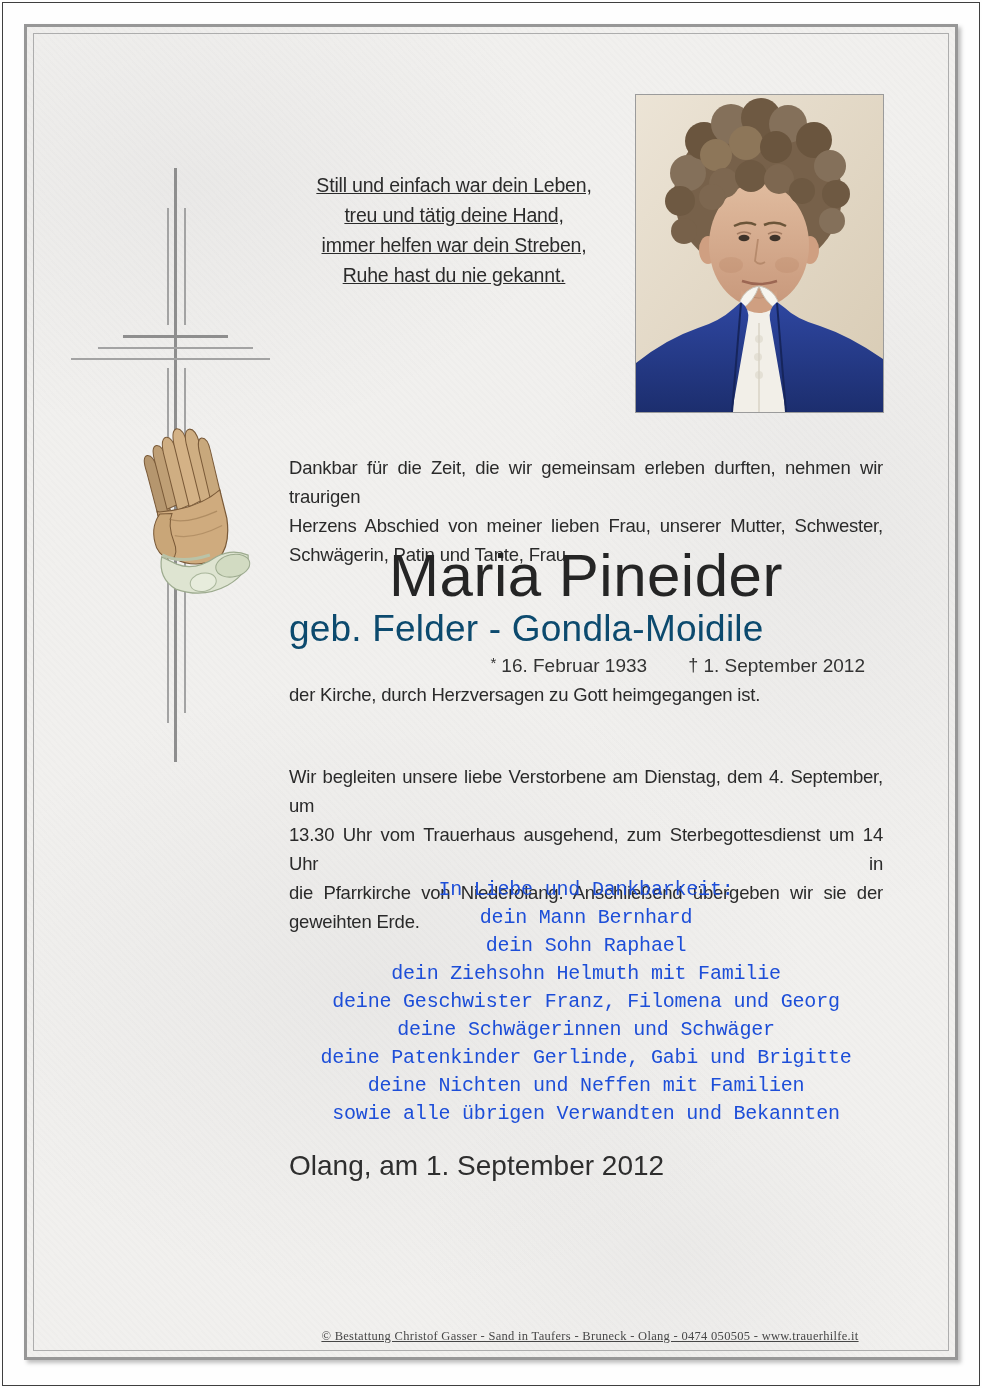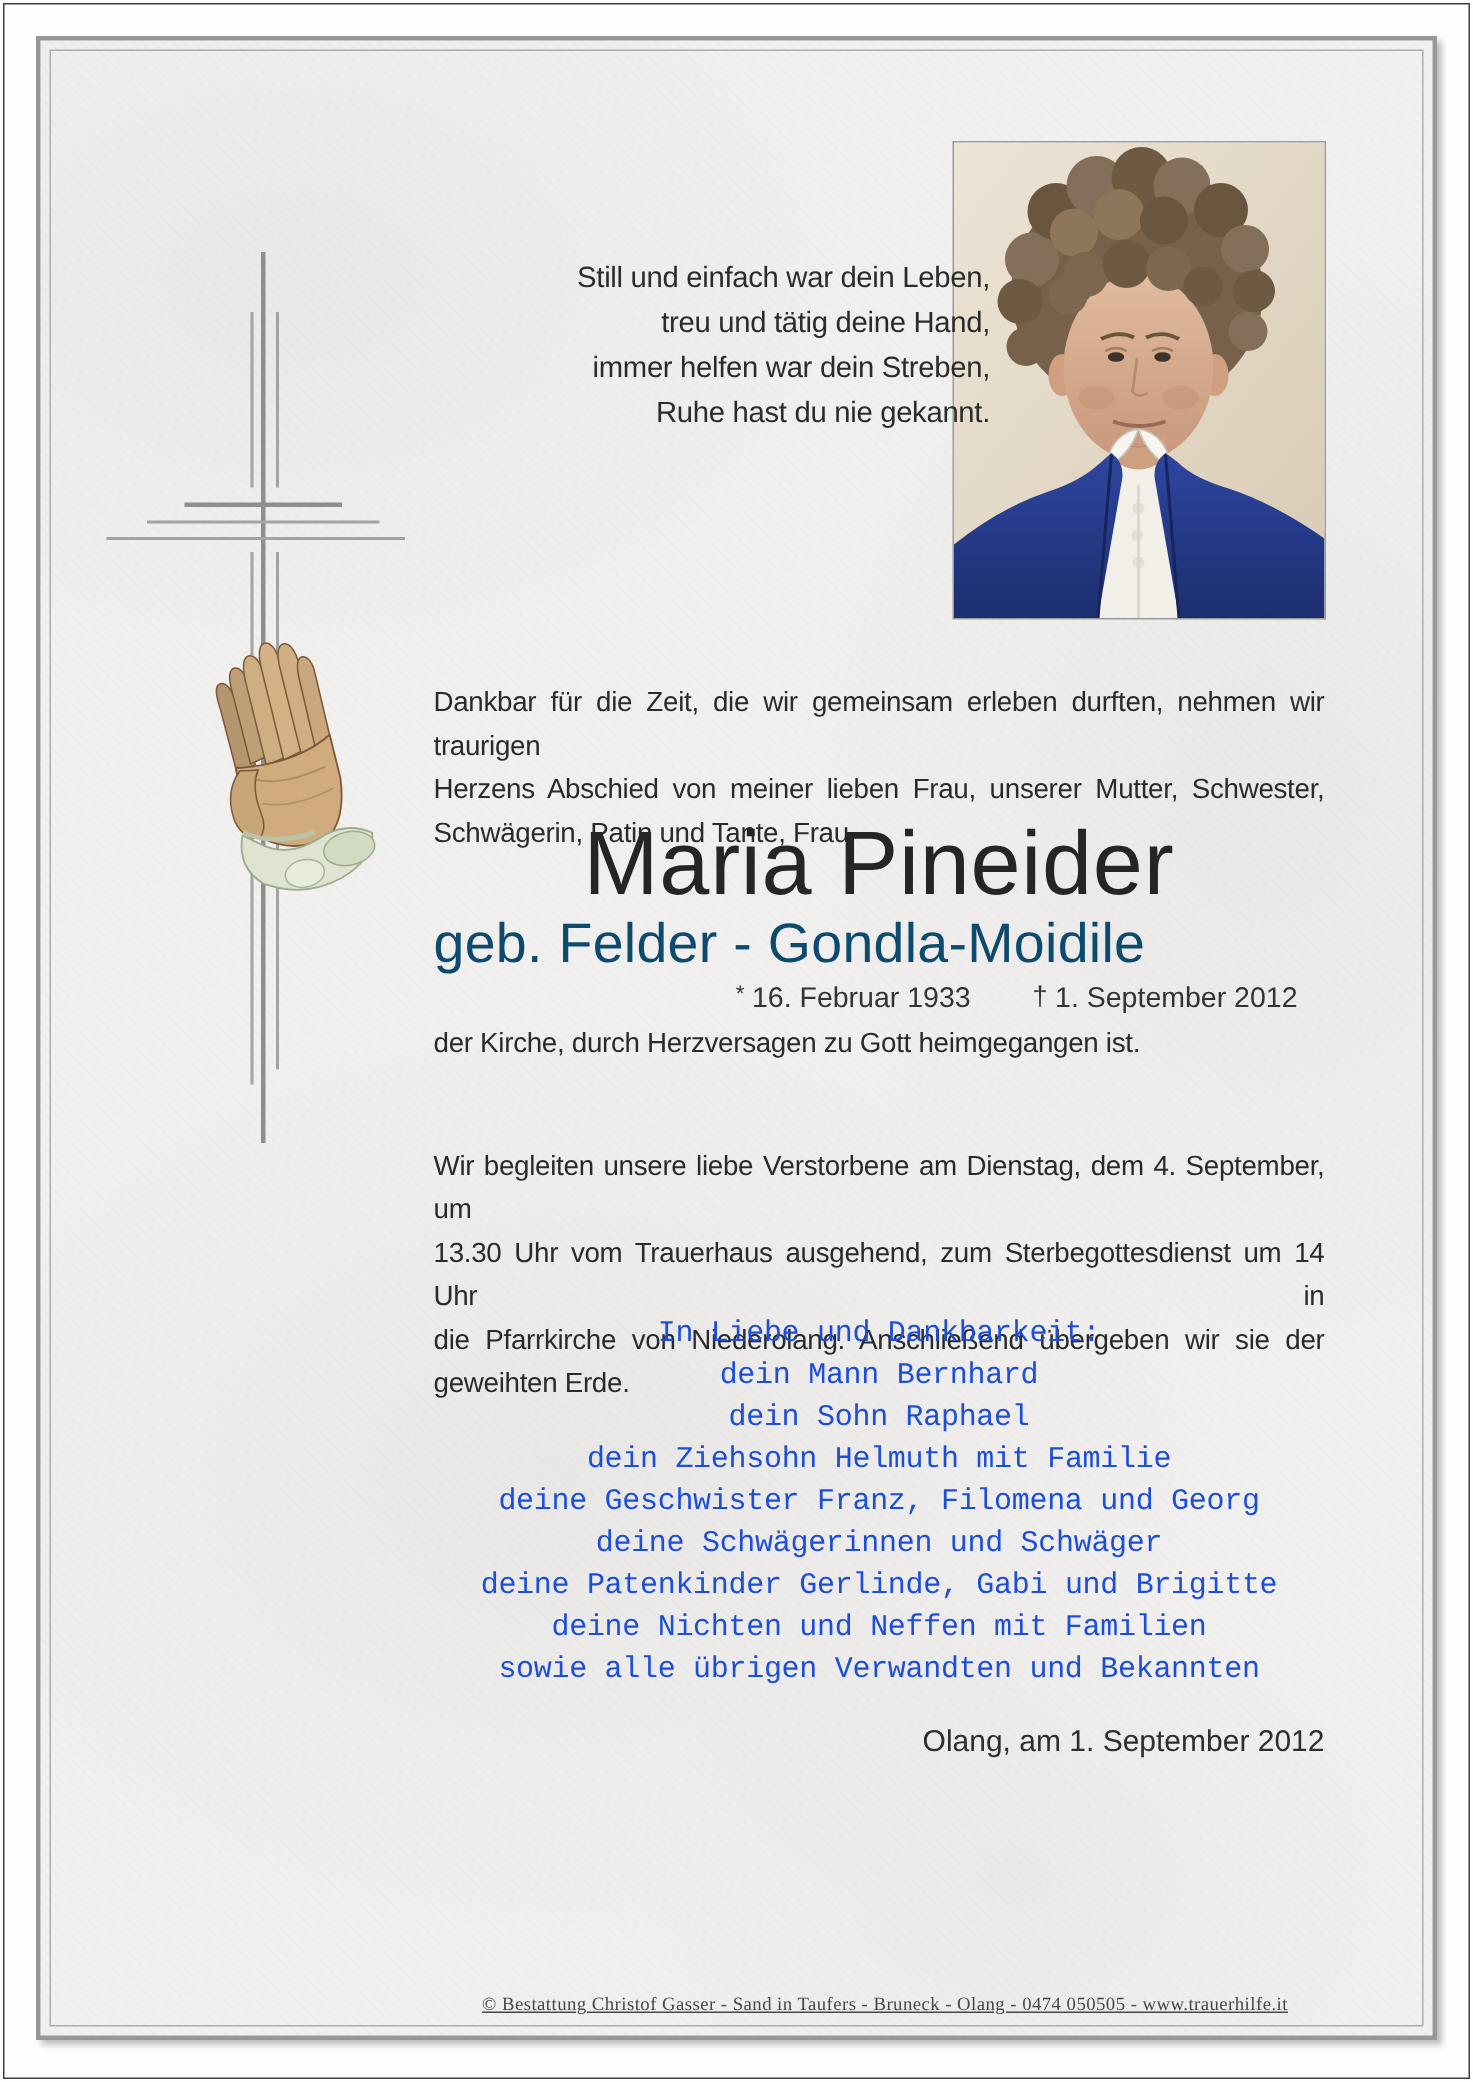--- a/index.html
+++ b/index.html
@@ -21,43 +21,43 @@
   }
   .frame-outer{
     position:absolute;left:24px;top:24px;right:24px;bottom:28px;
     border:3px solid #979797;box-shadow:3px 3px 4px rgba(0,0,0,0.25);pointer-events:none;
   }
   .frame-inner{position:absolute;left:33px;top:33px;right:33px;bottom:37px;border:1px solid #adadad;pointer-events:none;}
 
   .cline{position:absolute;background:#8e8e8e;}
   .cline.thin{background:#a3a3a3;}
 
-  .poem{position:absolute;left:248px;top:170px;width:412px;text-align:right;
-        font-size:19.5px;line-height:30px;letter-spacing:-0.2px;color:#2b2b2b;}
+  .poem{position:absolute;left:248px;top:170px;width:412px;text-align:center;
+        font-size:19.5px;line-height:30px;letter-spacing:-0.2px;color:#2b2b2b;text-decoration:underline;}
   .photo{position:absolute;left:635px;top:94px;width:247px;height:317px;border:1px solid #9b9b9b;box-sizing:content-box;}
   .hands{position:absolute;left:108px;top:420px;width:152px;height:182px;}
 
   .col{position:absolute;left:289px;width:594px;}
   .body-text{font-size:18.5px;line-height:29px;letter-spacing:-0.2px;color:#2a2a2a;}
   .jline{text-align:justify;text-align-last:justify;}
   .lline{text-align:left;}
 
   .name{position:absolute;left:289px;width:594px;top:541px;text-align:center;
         font-size:60px;font-weight:400;letter-spacing:0.5px;color:#252525;}
   .maiden{position:absolute;left:289px;width:594px;top:608px;text-align:left;
         font-size:37px;letter-spacing:0.2px;color:#0c4a6e;}
   .dates{position:absolute;left:289px;width:594px;top:654px;text-align:right;
         font-size:19px;color:#333;}
   .dates .pair{display:inline-block;margin:0 18px;}
   .dates .sym{font-size:15px;vertical-align:4px;margin-right:5px;}
 
   .mourners{position:absolute;left:289px;width:594px;top:876px;text-align:center;
         font-size:20px;line-height:28px;letter-spacing:-0.2px;color:#1d4ed8;font-family:Liberation Mono, monospace;}
-  .dateline{position:absolute;left:289px;width:594px;top:1150px;text-align:right;
-        font-size:20px;color:#2e2e2e;}
+  .dateline{position:absolute;left:289px;width:594px;top:1150px;text-align:left;
+        font-size:28px;color:#2e2e2e;}
   .footer{position:absolute;left:250px;width:680px;top:1329px;text-align:center;
         font-family:"Liberation Serif",serif;font-size:12.5px;letter-spacing:0.3px;color:#474747;text-decoration:underline;}
 </style>
 </head>
 <body>
 
 <div class="page">
 
   <div class="outer-line"></div>
   <div class="paper"></div>

